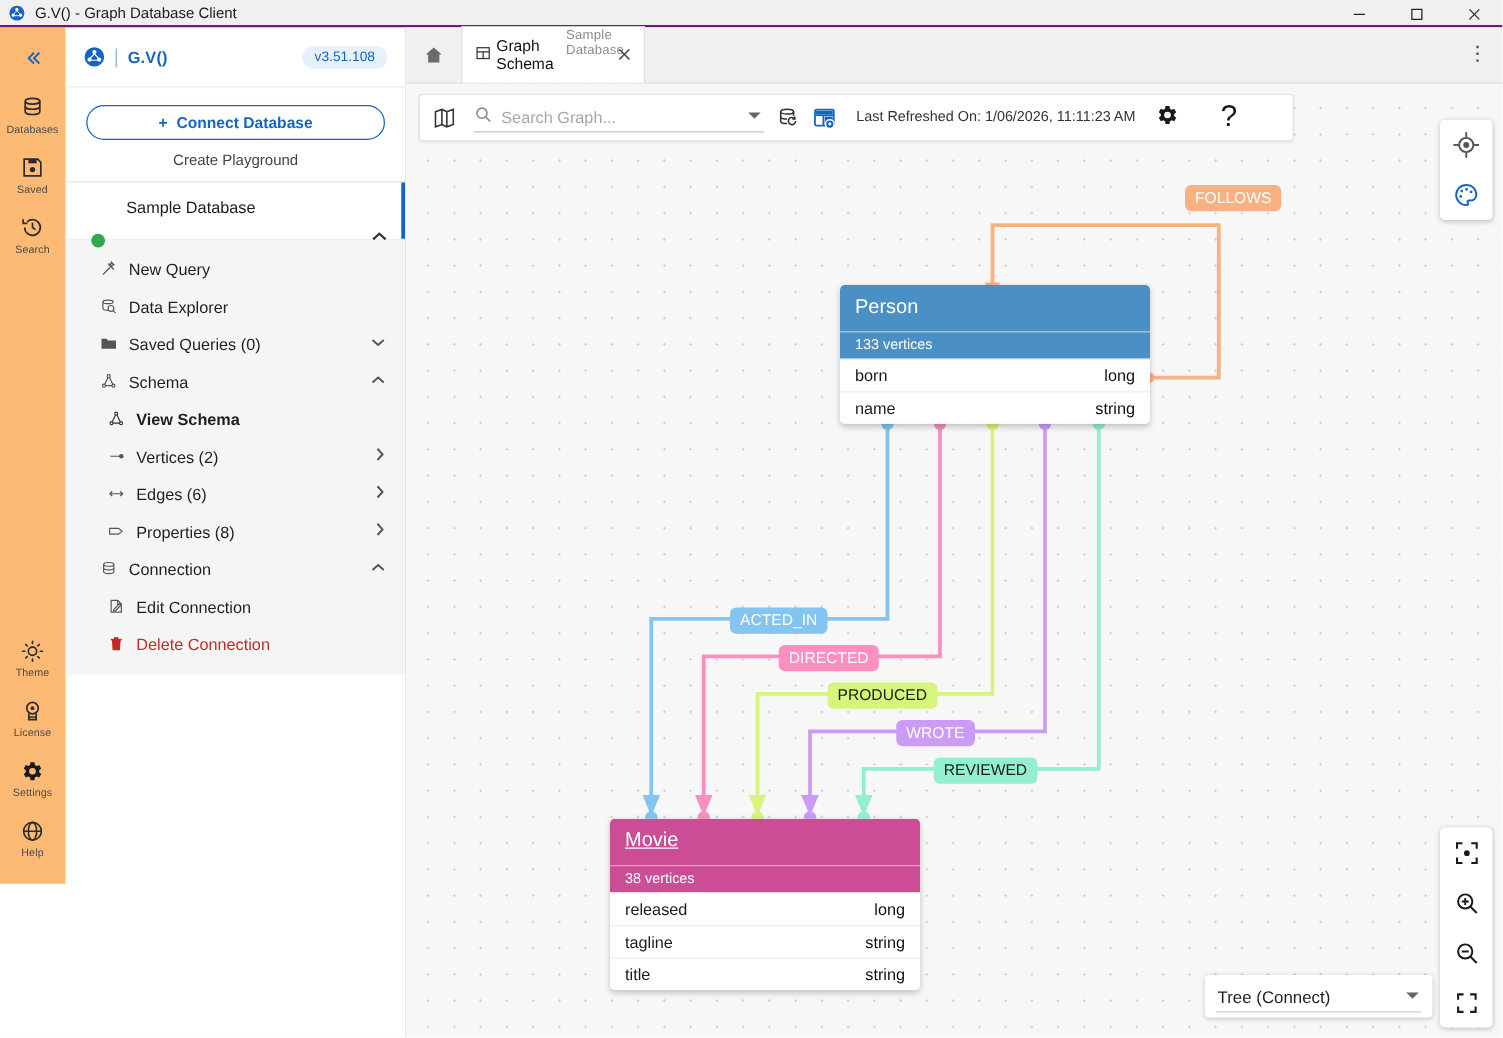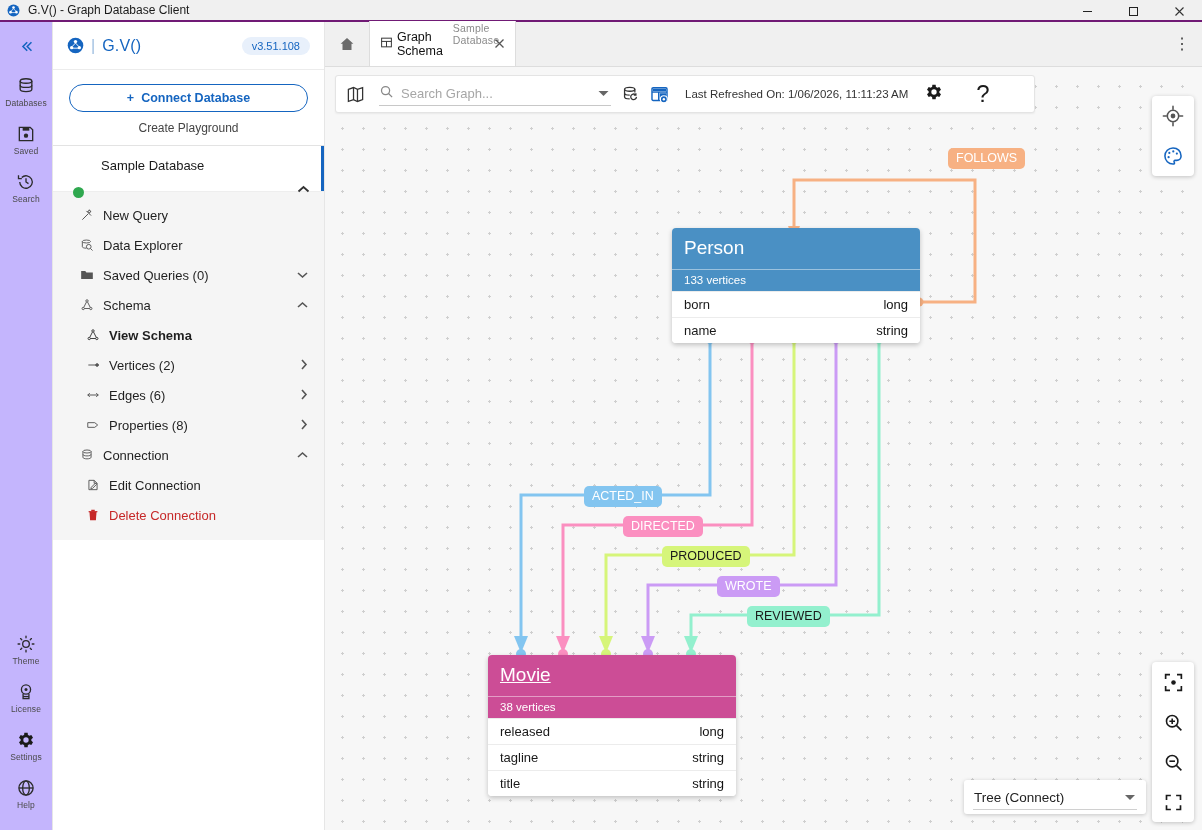--- a/index.html
+++ b/index.html
@@ -21,22 +21,22 @@
   .titlebar .tb-icon { margin-left: 7px; margin-right: 8px; display:flex; }
   .titlebar .tb-title { font-size: 12px; color: #1a1a1a; }
   .win-btns { position: absolute; right: 0; top: 0; height: 22px; display: flex; }
   .win-btn {
     width: 46px; height: 22px; display: flex; align-items: center; justify-content: center;
     font-size: 12px; color: #333;
   }
 
   
   .rail {
-    position: absolute; left: 0; top: 22px; width: 53px; height: 808px;
-    background: #c4b5fd; border-right: 1px solid #e6e6e6;
+    position: absolute; left: 0; top: 22px; width: 53px; height: 685px;
+    background: #fdba74; border-right: 1px solid #e6e6e6;
     display: flex; flex-direction: column; align-items: center;
   }
   .rail-collapse {
     width: 53px; height: 48px; display:flex; align-items:center; justify-content:center;
     color: #1565c0; font-size: 17px; cursor: pointer;
   }
   .rail-item {
     width: 53px; padding: 6px 0 6px 0; display: flex; flex-direction: column;
     align-items: center; gap: 2px; cursor: pointer; margin-bottom: 4px;
   }
@@ -47,21 +47,21 @@
   
   .sidebar {
     position: absolute; left: 53px; top: 22px; width: 272px; height: 808px;
     background: #ffffff; border-right: 1px solid #e6e6e6; overflow: hidden;
   }
   .brand {
     height: 48px; display: flex; align-items: center; padding: 0 14px; gap: 6px;
     border-bottom: 1px solid #ececec;
   }
   .brand-mark { display:flex; align-items:center; }
-  .brand-txt { font-size: 16px; font-weight: normal; color: #1565c0; letter-spacing: .2px; }
+  .brand-txt { font-size: 13px; font-weight: bold; color: #1565c0; letter-spacing: .2px; }
   .brand-sep { color: #9dbde0; font-weight: 300; margin: 0 1px; }
   .version {
     margin-left: auto; background: #e8f0fb; color: #1565c0;
     border-radius: 11px; padding: 3px 10px; font-size: 11px;
   }
   .connect-wrap { padding: 14px 16px 0 16px; }
   .connect-btn {
     width: 100%; height: 28px; border: 1px solid #1565c0; border-radius: 14px;
     background: #fff; color: #1565c0; font-size: 12.5px; font-weight: bold;
     display: flex; align-items: center; justify-content: center; gap: 7px; cursor: pointer;
@@ -148,21 +148,21 @@
     background-color: #f7f7f7;
     background-image: radial-gradient(#cfcfcf 1px, transparent 1.1px);
     background-size: 21px 21px;
     background-position: 7px 9px;
     overflow: hidden;
   }
   .canvas svg.edges { position: absolute; left: 0; top: 0; }
 
   .node { position: absolute; background: #fff; border-radius: 4px;
     box-shadow: 0 2px 5px rgba(0,0,0,.22); overflow: hidden; cursor: pointer; }
-  .node-title { font-size: 19px; color: #fff; padding: 9px 12px 10px 12px; }
+  .node-title { font-size: 16px; color: #fff; padding: 9px 12px 10px 12px; }
   .node-count { font-size: 11.5px; color: #fff; padding: 4px 12px 5px 12px; }
   .node-row {
     display: flex; justify-content: space-between; align-items: center;
     font-size: 13px; color: #1a1a1a; padding: 5px 12px; border-top: 1px solid #ececec;
     background: #fff;
   }
   .node-row .ty { color: #111; }
 
   .elabel {
     position: absolute; border-radius: 5px; padding: 3px 8px 4px 8px; font-size: 12.5px;

